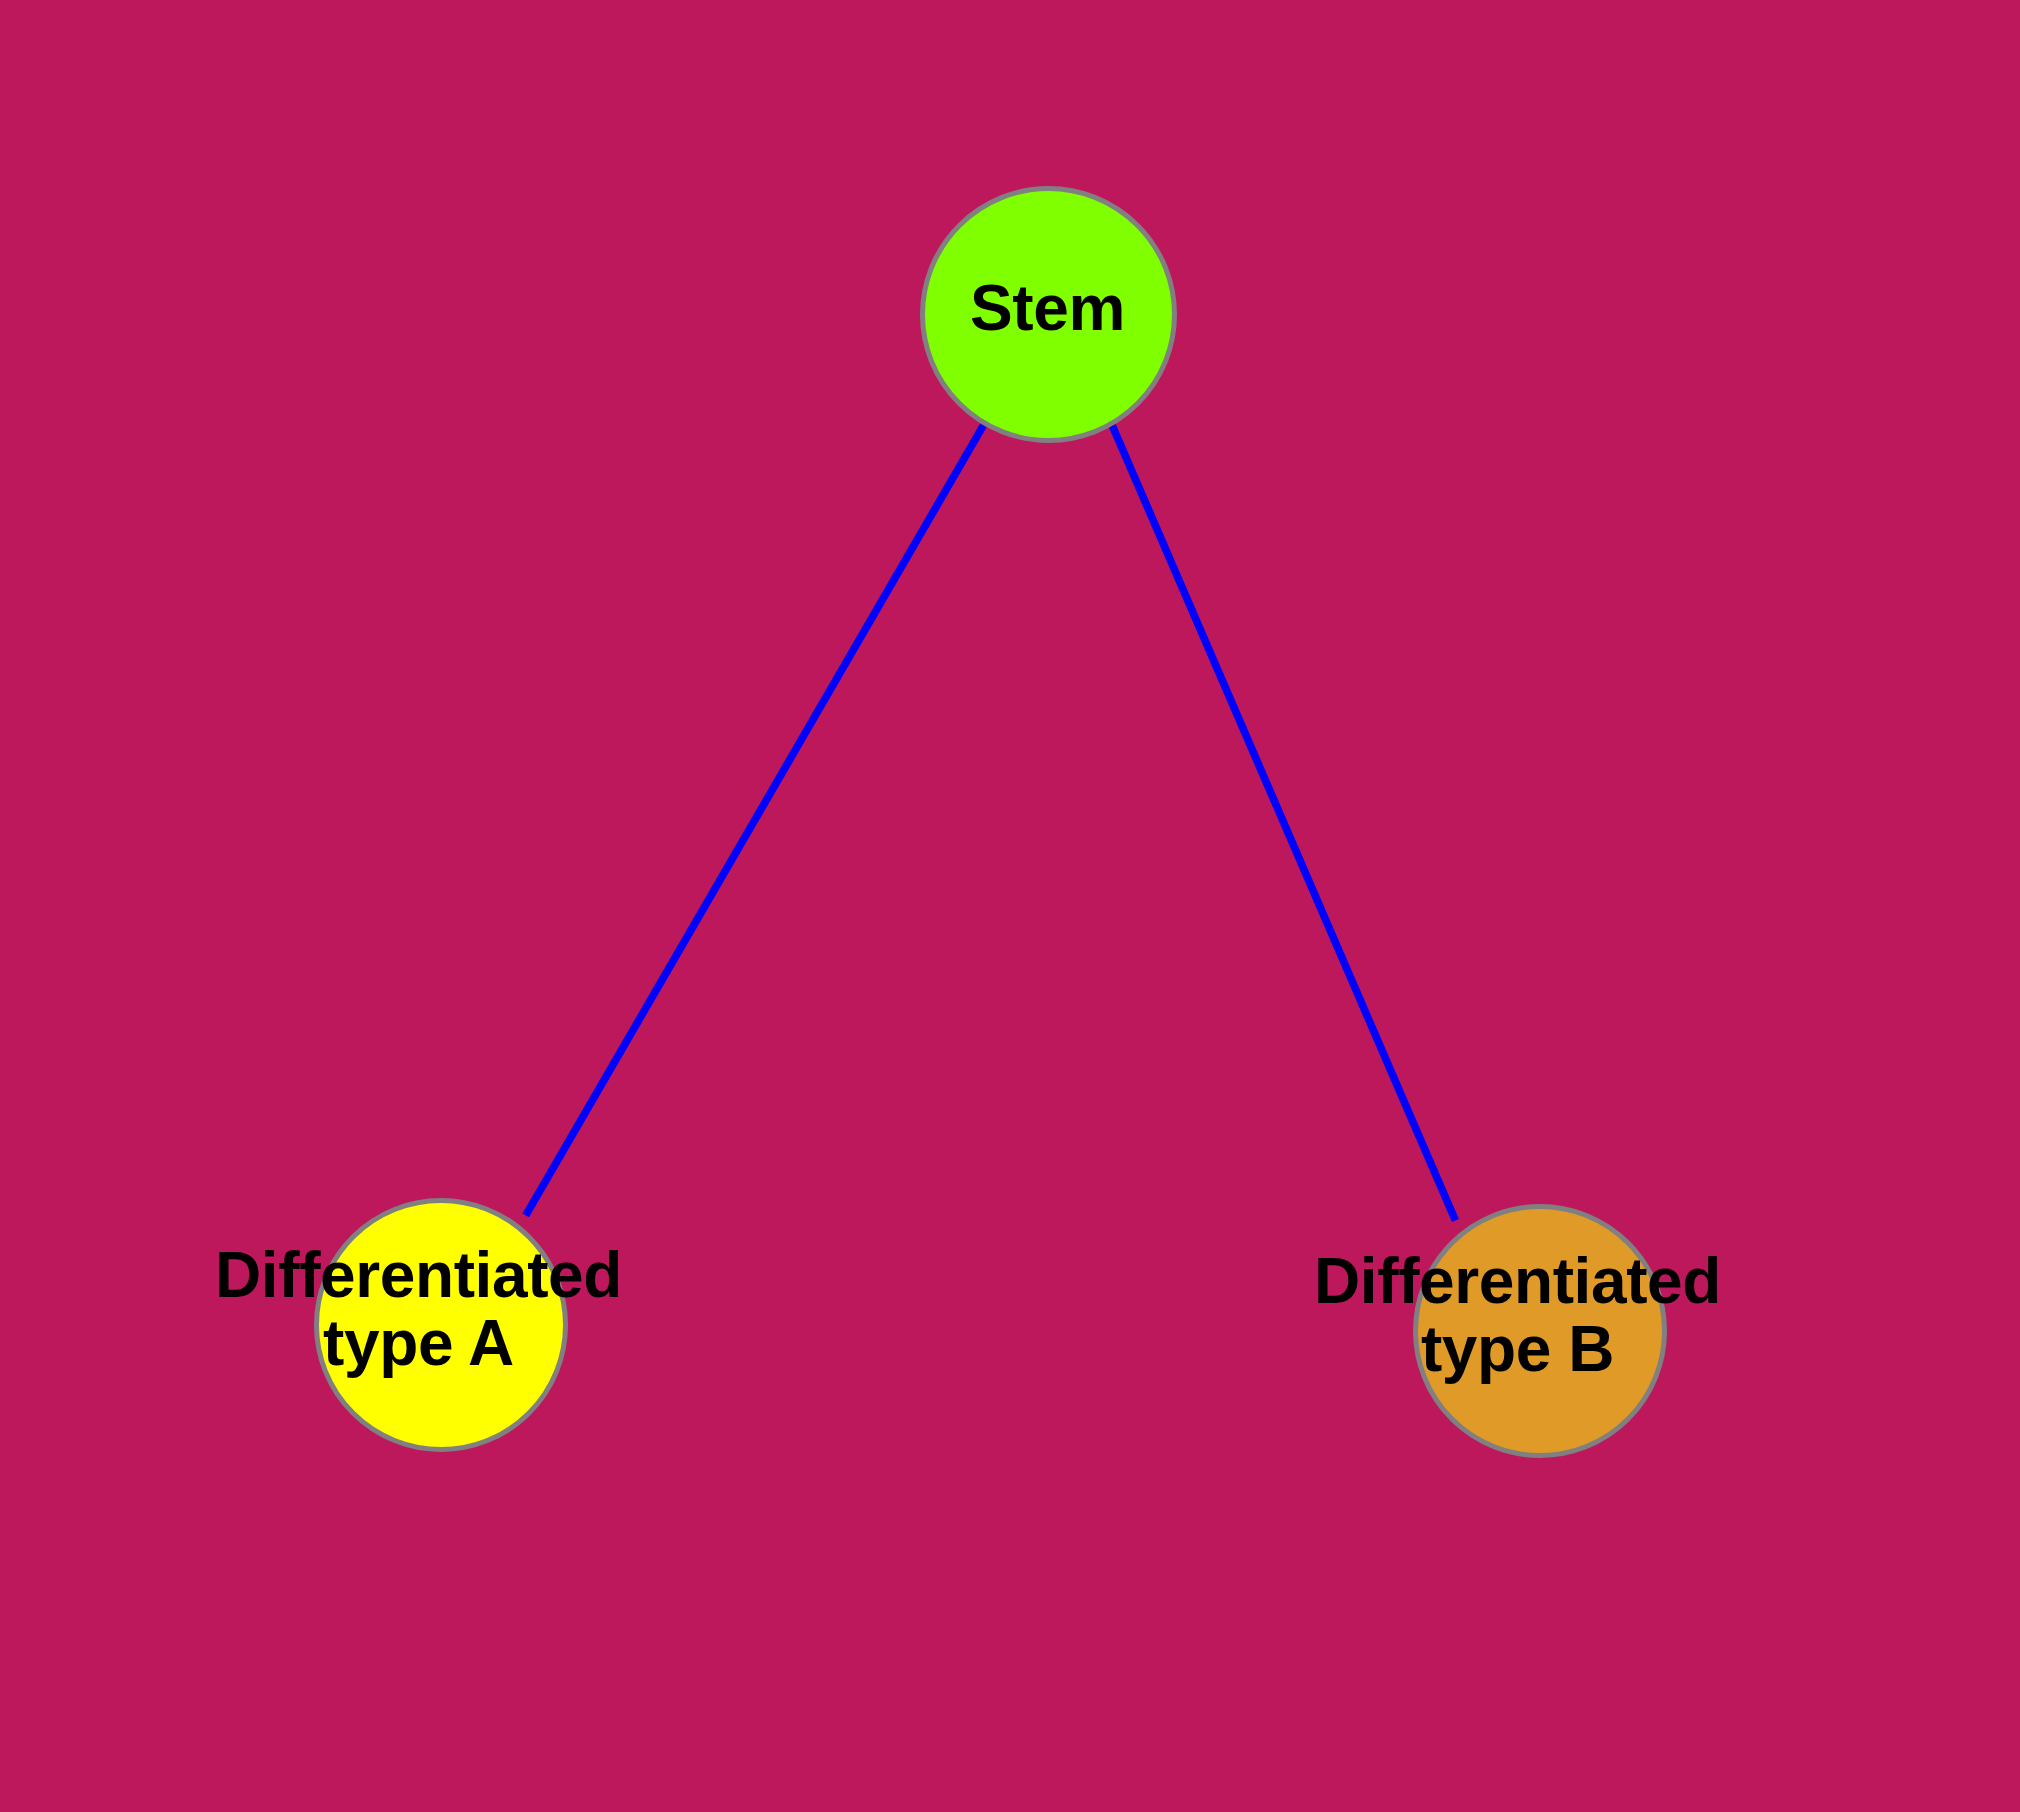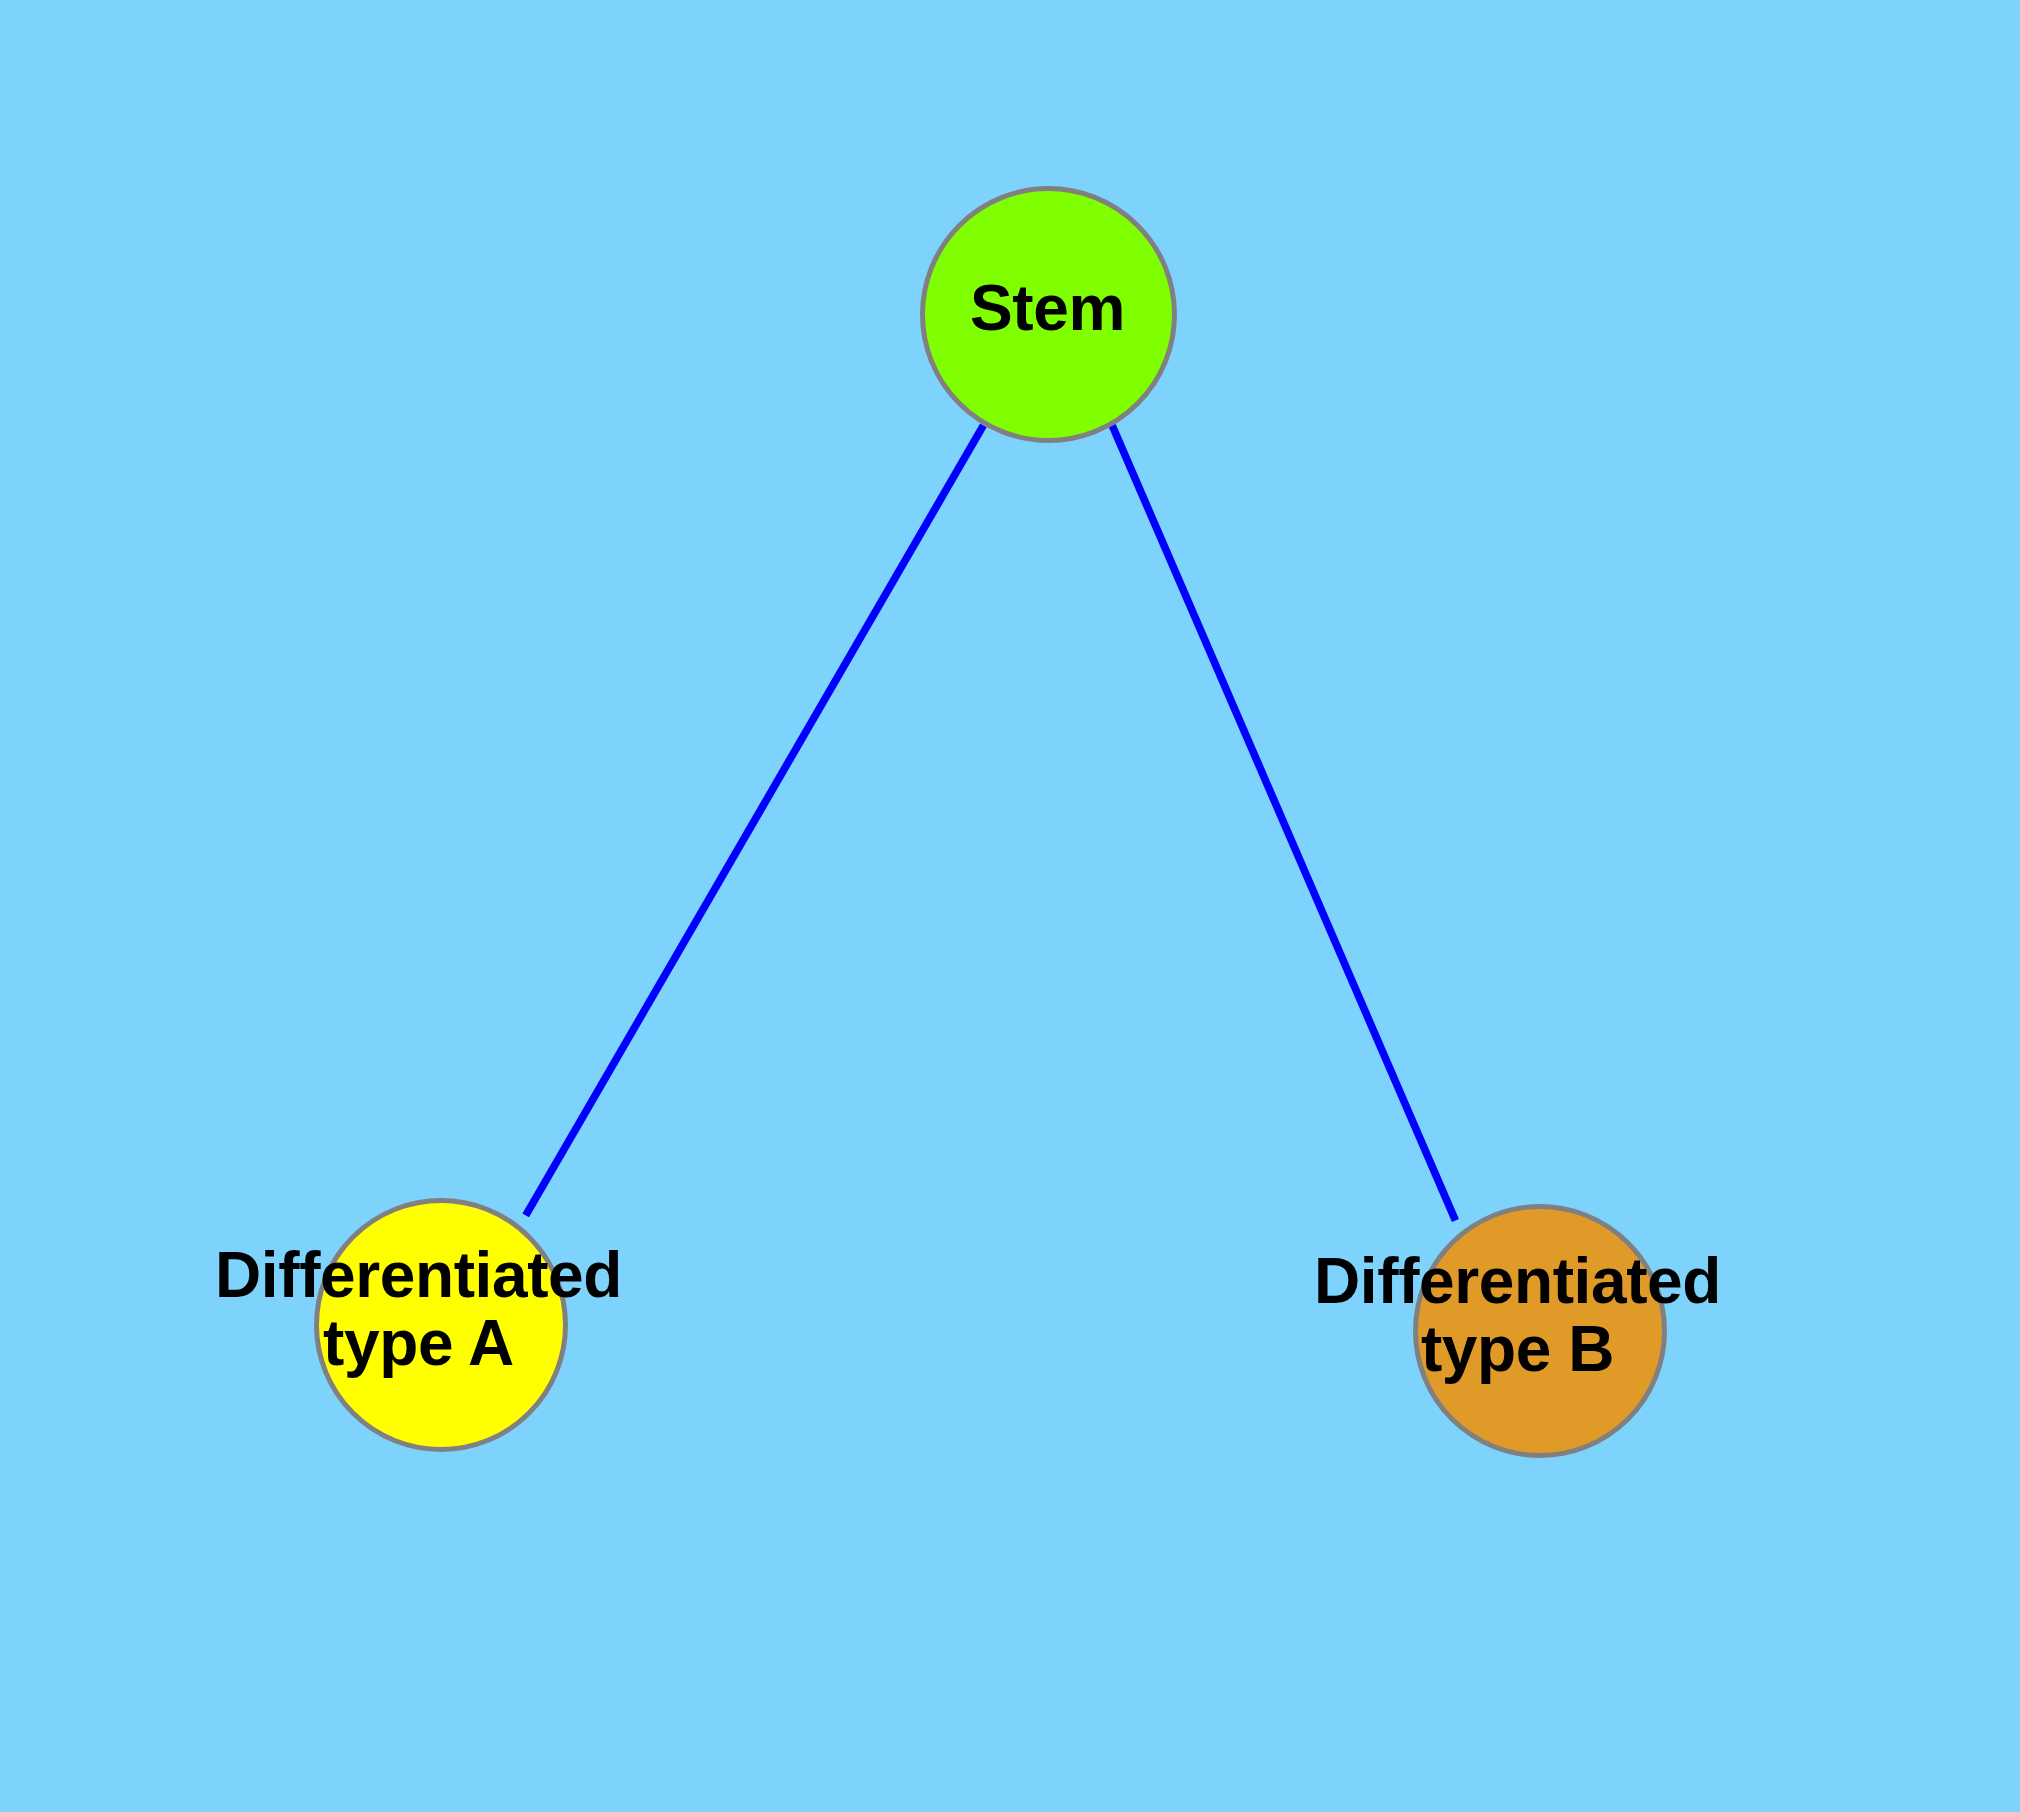--- a/index.html
+++ b/index.html
@@ -10,21 +10,21 @@
   body {
     width: 2021px;
     height: 1812px;
     font-family: "Liberation Sans", sans-serif;
     overflow: hidden;
   }
   #graph-canvas {
     position: relative;
     width: 2021px;
     height: 1812px;
-    background: #7dd3fc;
+    background: #be185d;
   }
   #edge-layer {
     position: absolute;
     left: 0;
     top: 0;
     width: 2021px;
     height: 1812px;
   }
   .node {
     position: absolute;

